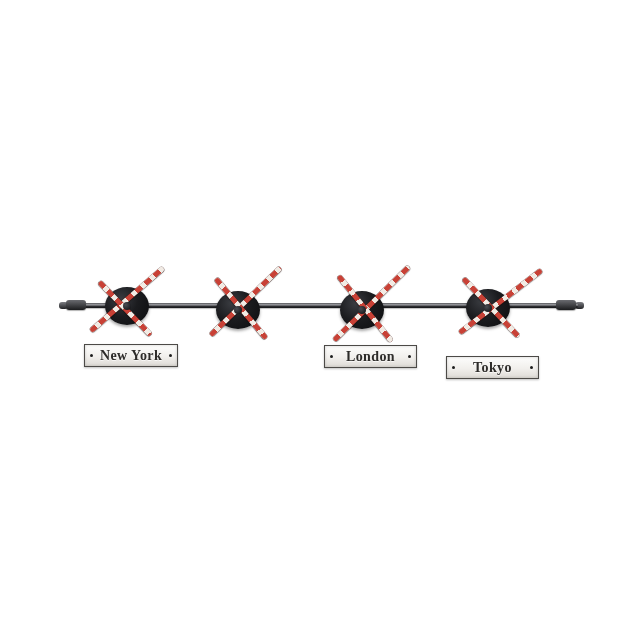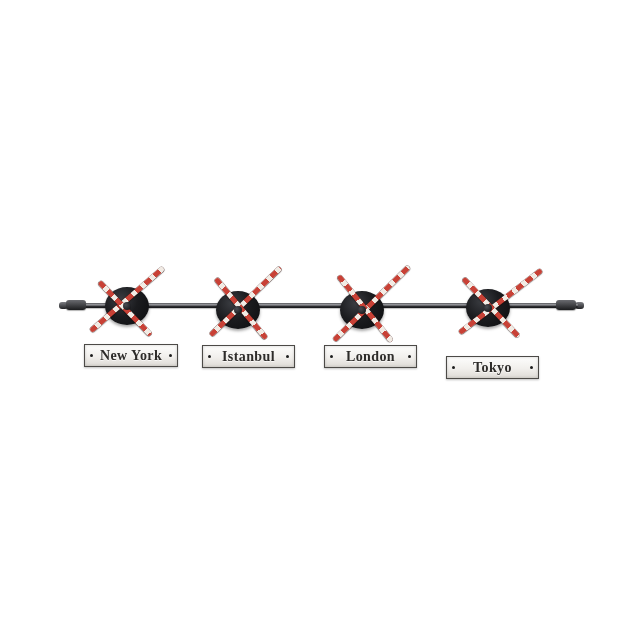--- a/index.html
+++ b/index.html
@@ -145,25 +145,20 @@
     <div class="hand hand-b"></div>
     <div class="hub"></div>
   </div>
 
   <div class="plate p1">
     <span class="rivet"></span>
     <span class="city">New York</span>
     <span class="rivet"></span>
   </div>
 
-  <div class="plate p2">
-    <span class="rivet"></span>
-    <span class="city">Istanbul</span>
-    <span class="rivet"></span>
-  </div>
 
   <div class="plate p3">
     <span class="rivet"></span>
     <span class="city">London</span>
     <span class="rivet"></span>
   </div>
 
   <div class="plate p4">
     <span class="rivet"></span>
     <span class="city">Tokyo</span>

